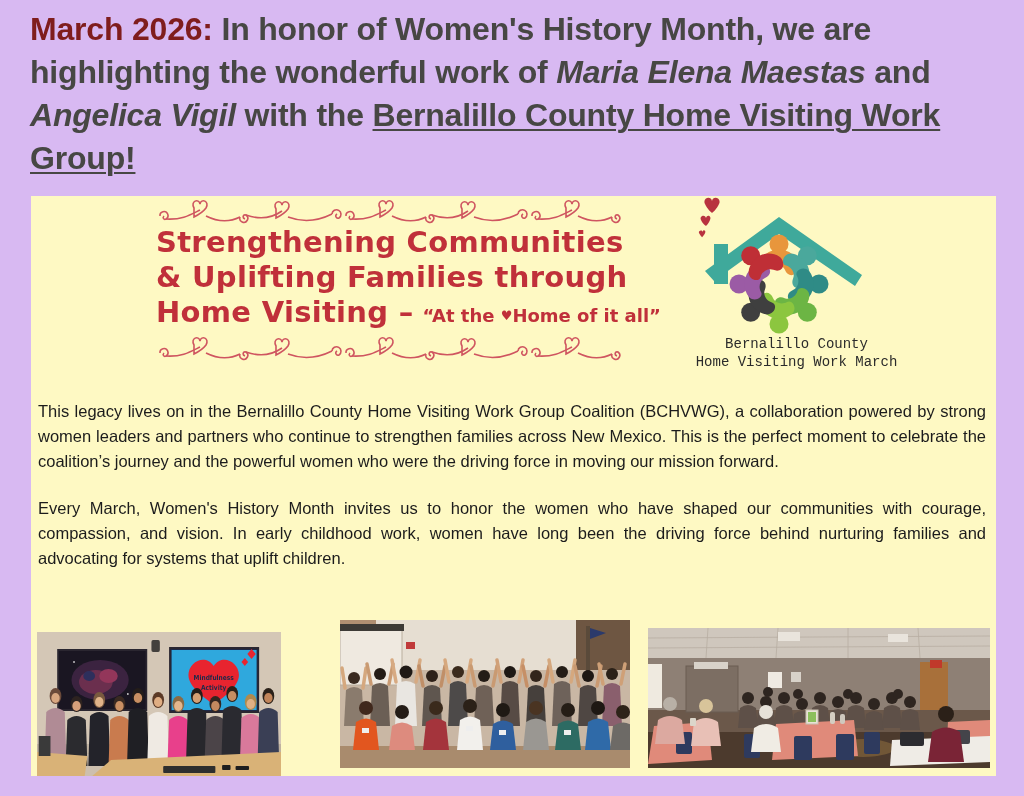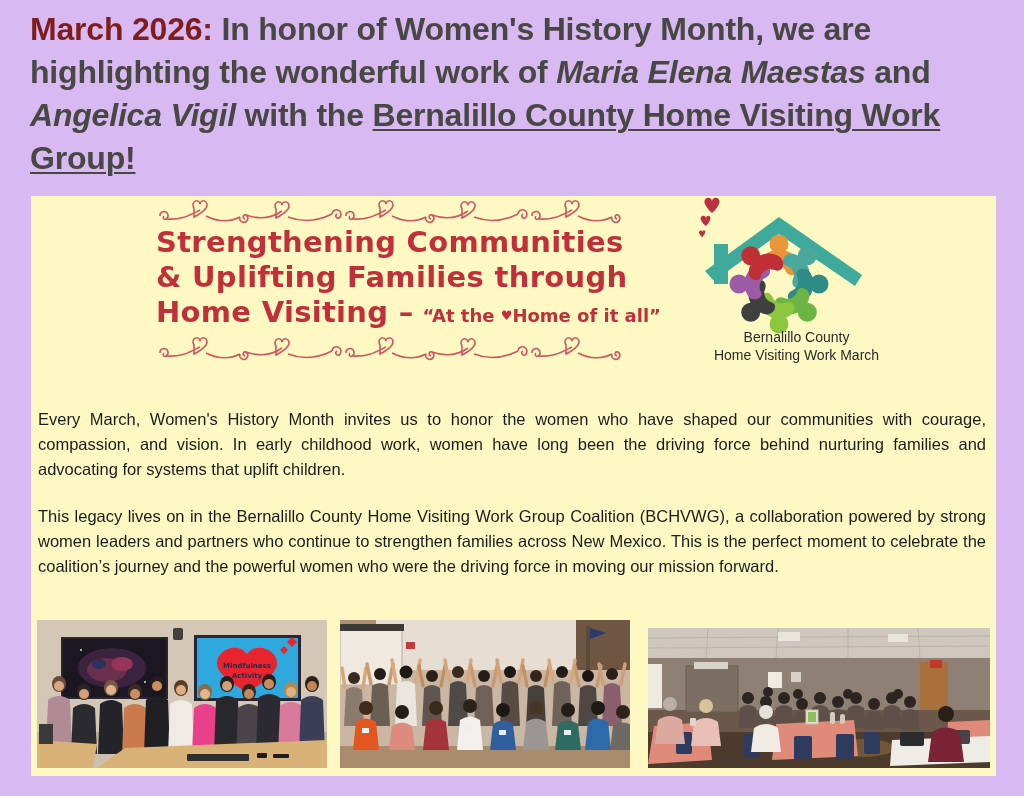--- a/index.html
+++ b/index.html
@@ -60,23 +60,23 @@
     white-space:nowrap;
   }
   .tagline .hrt{color:#c0303a;font-size:13px;vertical-align:2px;}
 
   
   .logo{
     position:absolute;left:648px;top:0px;width:235px;height:200px;
   }
   .logo svg{display:block;}
   .logo-cap{
-    position:absolute;left:0;top:132px;width:235px;
+    position:absolute;left:0;top:139px;width:235px;
     text-align:center;
-    font-family:Liberation Sans, sans-serif;
+    font-family:Liberation Mono, monospace;
     font-size:14px;
     line-height:18px;
     color:#2b2b2b;
   }
 
   
   .body-wrap{padding:0 10px 0 7px;}
   .para{
     text-align:justify;
     color:#1c1c1c;
@@ -85,21 +85,21 @@
     line-height:25px;
     margin:0 0 22px 0;
   }
   .para.first{margin-top:8px;}
 
   
   .photos{
     position:absolute;left:6px;top:424px;width:958px;height:152px;
   }
   .ph{position:absolute;overflow:hidden;background:#cbb9a6;}
-  .ph1{left:0px;top:0px;width:290px;height:148px;}
+  .ph1{left:0px;top:12px;width:244px;height:148px;}
   .ph2{left:303px;top:0px;width:290px;height:148px;}
   .ph3{left:611px;top:8px;width:342px;height:140px;}
   .ph svg{display:block;width:100%;height:100%;}
 </style>
 </head>
 <body>
 
 <div class="page">
 
   <div class="headline">
@@ -250,22 +250,22 @@
           </g>
         </svg>
         <div class="logo-cap">
           <div>Bernalillo County</div>
           <div>Home Visiting Work March</div>
         </div>
       </div>
     </div>
 
     <div class="body-wrap">
+      <p class="para">This legacy lives on in the Bernalillo County Home Visiting Work Group Coalition (BCHVWG), a collaboration powered by strong women leaders and partners who continue to strengthen families across New Mexico. This is the perfect moment to celebrate the coalition’s journey and the powerful women who were the driving force in moving our mission forward.</p>
       <p class="para first">Every March, Women's History Month invites us to honor the women who have shaped our communities with courage, compassion, and vision. In early childhood work, women have long been the driving force behind nurturing families and advocating for systems that uplift children.</p>
-      <p class="para">This legacy lives on in the Bernalillo County Home Visiting Work Group Coalition (BCHVWG), a collaboration powered by strong women leaders and partners who continue to strengthen families across New Mexico. This is the perfect moment to celebrate the coalition’s journey and the powerful women who were the driving force in moving our mission forward.</p>
     </div>
 
     <div class="photos">
 
       <div class="ph ph1">
         <svg viewBox="0 0 290 148" preserveAspectRatio="none">
           <rect width="290" height="148" fill="#cdbfae"></rect>
           <rect x="0" y="0" width="290" height="112" fill="#d4c7b6"></rect>
 
           <rect x="25" y="18" width="105" height="60" fill="#1a1622" stroke="#2a2630" stroke-width="2"></rect>

